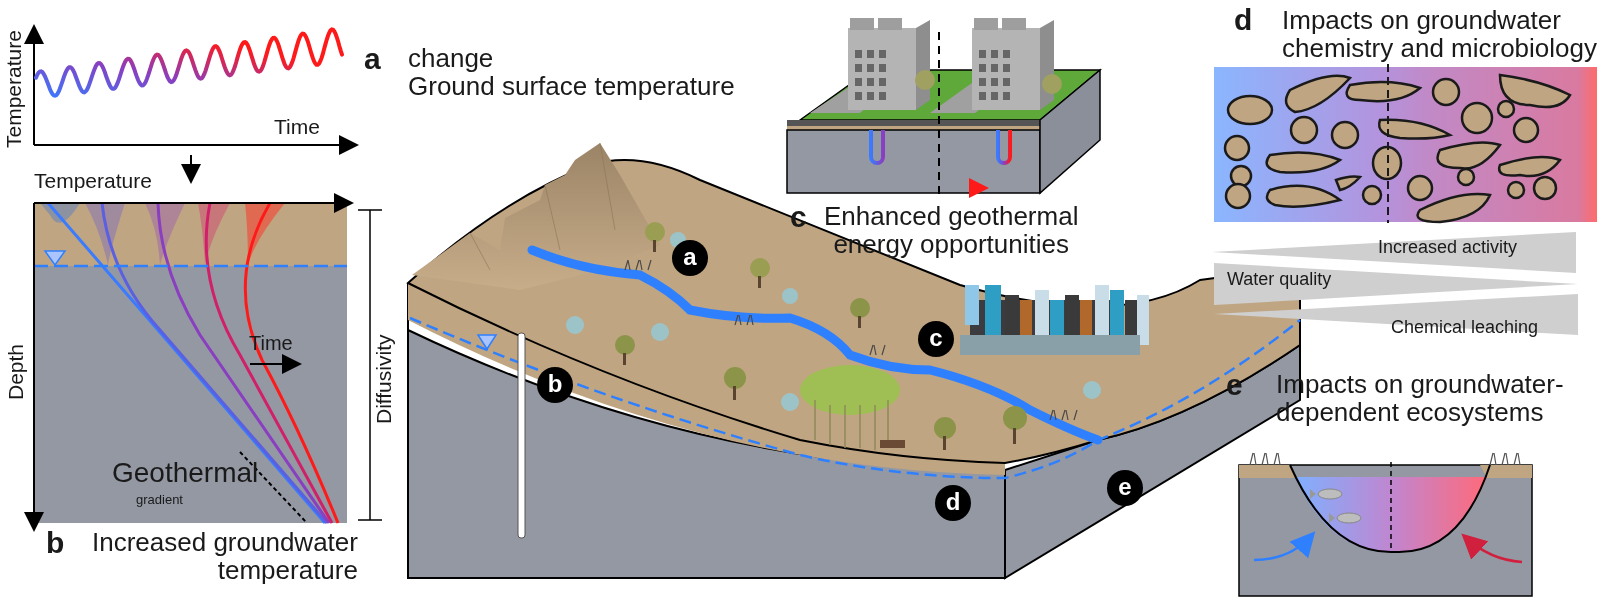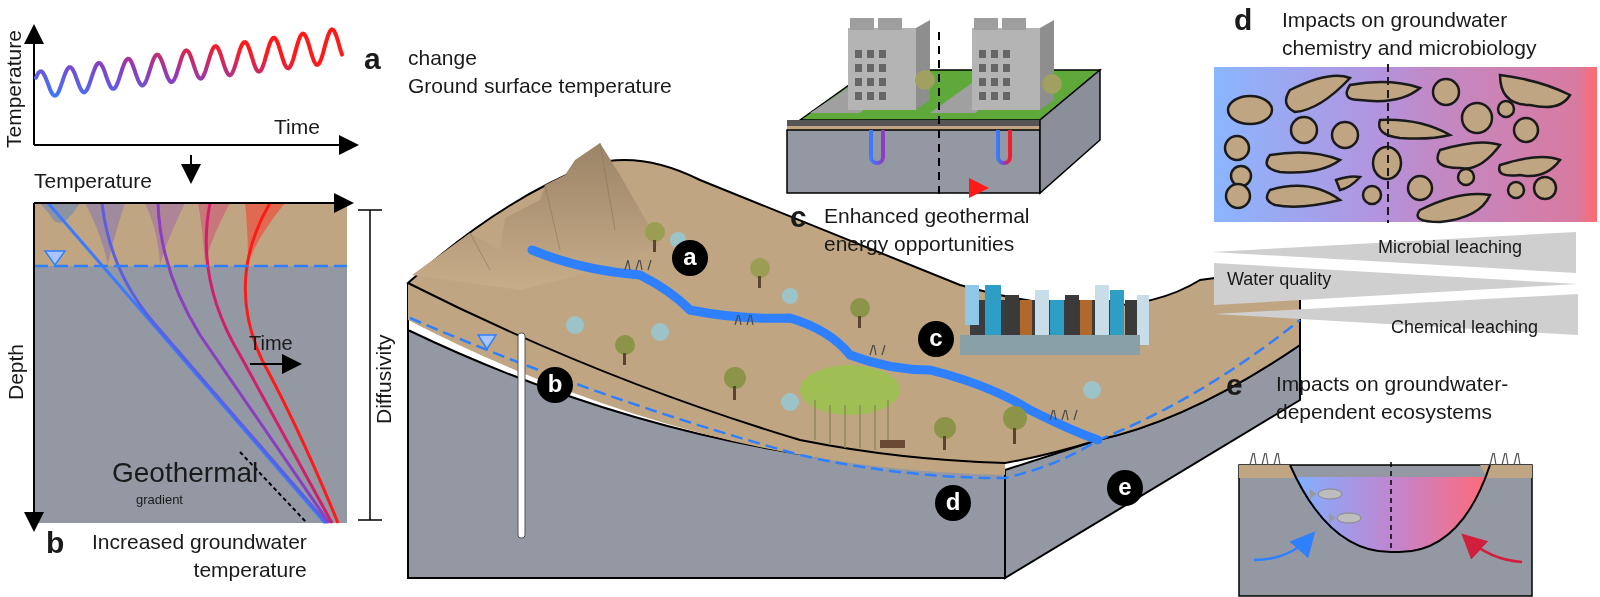--- a/index.html
+++ b/index.html
@@ -1,20 +1,20 @@
 <!DOCTYPE html>
 <html><head>
 <meta charset="utf-8">
 <style>
   html, body { margin: 0; padding: 0; background: #ffffff; }
   body { width: 1600px; height: 597px; position: relative; overflow: hidden;
          font-family: "Liberation Sans", "DejaVu Sans", sans-serif; color: #1a1a1a; }
   .txt { position: absolute; font-size: 20px; line-height: 26px; white-space: nowrap; }
   .letter { position: absolute; font-weight: bold; font-size: 30px; line-height: 30px; }
-  .caption { position: absolute; font-size: 21px; line-height: 28px; }
+  .caption { position: absolute; font-size: 26px; line-height: 28px; }
   .badge { position: absolute; width: 36px; height: 36px; border-radius: 50%; background: #000; color: #fff;
            font-weight: bold; font-size: 24px; line-height: 34px; text-align: center; }
   svg { position: absolute; left: 0; top: 0; }
   .rot { position: absolute; transform-origin: left top; white-space: nowrap; font-size: 20px; }
   .triangle-label { position: absolute; font-size: 18px; line-height: 22px; white-space: nowrap; }
 </style>
 </head>
 <body>
 
 <svg width="1600" height="597">
@@ -321,38 +321,38 @@
   <div>Ground surface temperature</div>
 </div>
 
 <div class="letter" style="left:46px; top:528px;">b</div>
 <div class="caption" style="left:92px; top:528px;text-align:right;">
   <div>Increased groundwater</div>
   <div>temperature</div>
 </div>
 
 <div class="letter" style="left:790px; top:202px;">c</div>
-<div class="caption" style="left:824px; top:202px;">
+<div class="caption" style="left:824px; top:202px;text-align:center;">
   <div>Enhanced geothermal</div>
   <div>energy opportunities</div>
 </div>
 
 <div class="letter" style="left:1234px; top:5px;">d</div>
 <div class="caption" style="left:1282px; top:6px;">
   <div>Impacts on groundwater</div>
   <div>chemistry and microbiology</div>
 </div>
 
 <div class="letter" style="left:1226px; top:370px;">e</div>
 <div class="caption" style="left:1276px; top:370px;">
   <div>Impacts on groundwater-</div>
   <div>dependent ecosystems</div>
 </div>
 
-<div class="triangle-label" style="left:1378px; top:236px;">Microbial leaching</div>
+<div class="triangle-label" style="left:1378px; top:236px;">Increased activity</div>
 <div class="triangle-label" style="left:1227px; top:268px;">Water quality</div>
 <div class="triangle-label" style="left:1391px; top:316px;">Chemical leaching</div>
 
 <div class="badge" style="left:672px; top:240px;">a</div>
 <div class="badge" style="left:537px; top:367px;">b</div>
 <div class="badge" style="left:918px; top:321px;">c</div>
 <div class="badge" style="left:935px; top:485px;">d</div>
 <div class="badge" style="left:1107px; top:470px;">e</div>
 
 </body></html>

